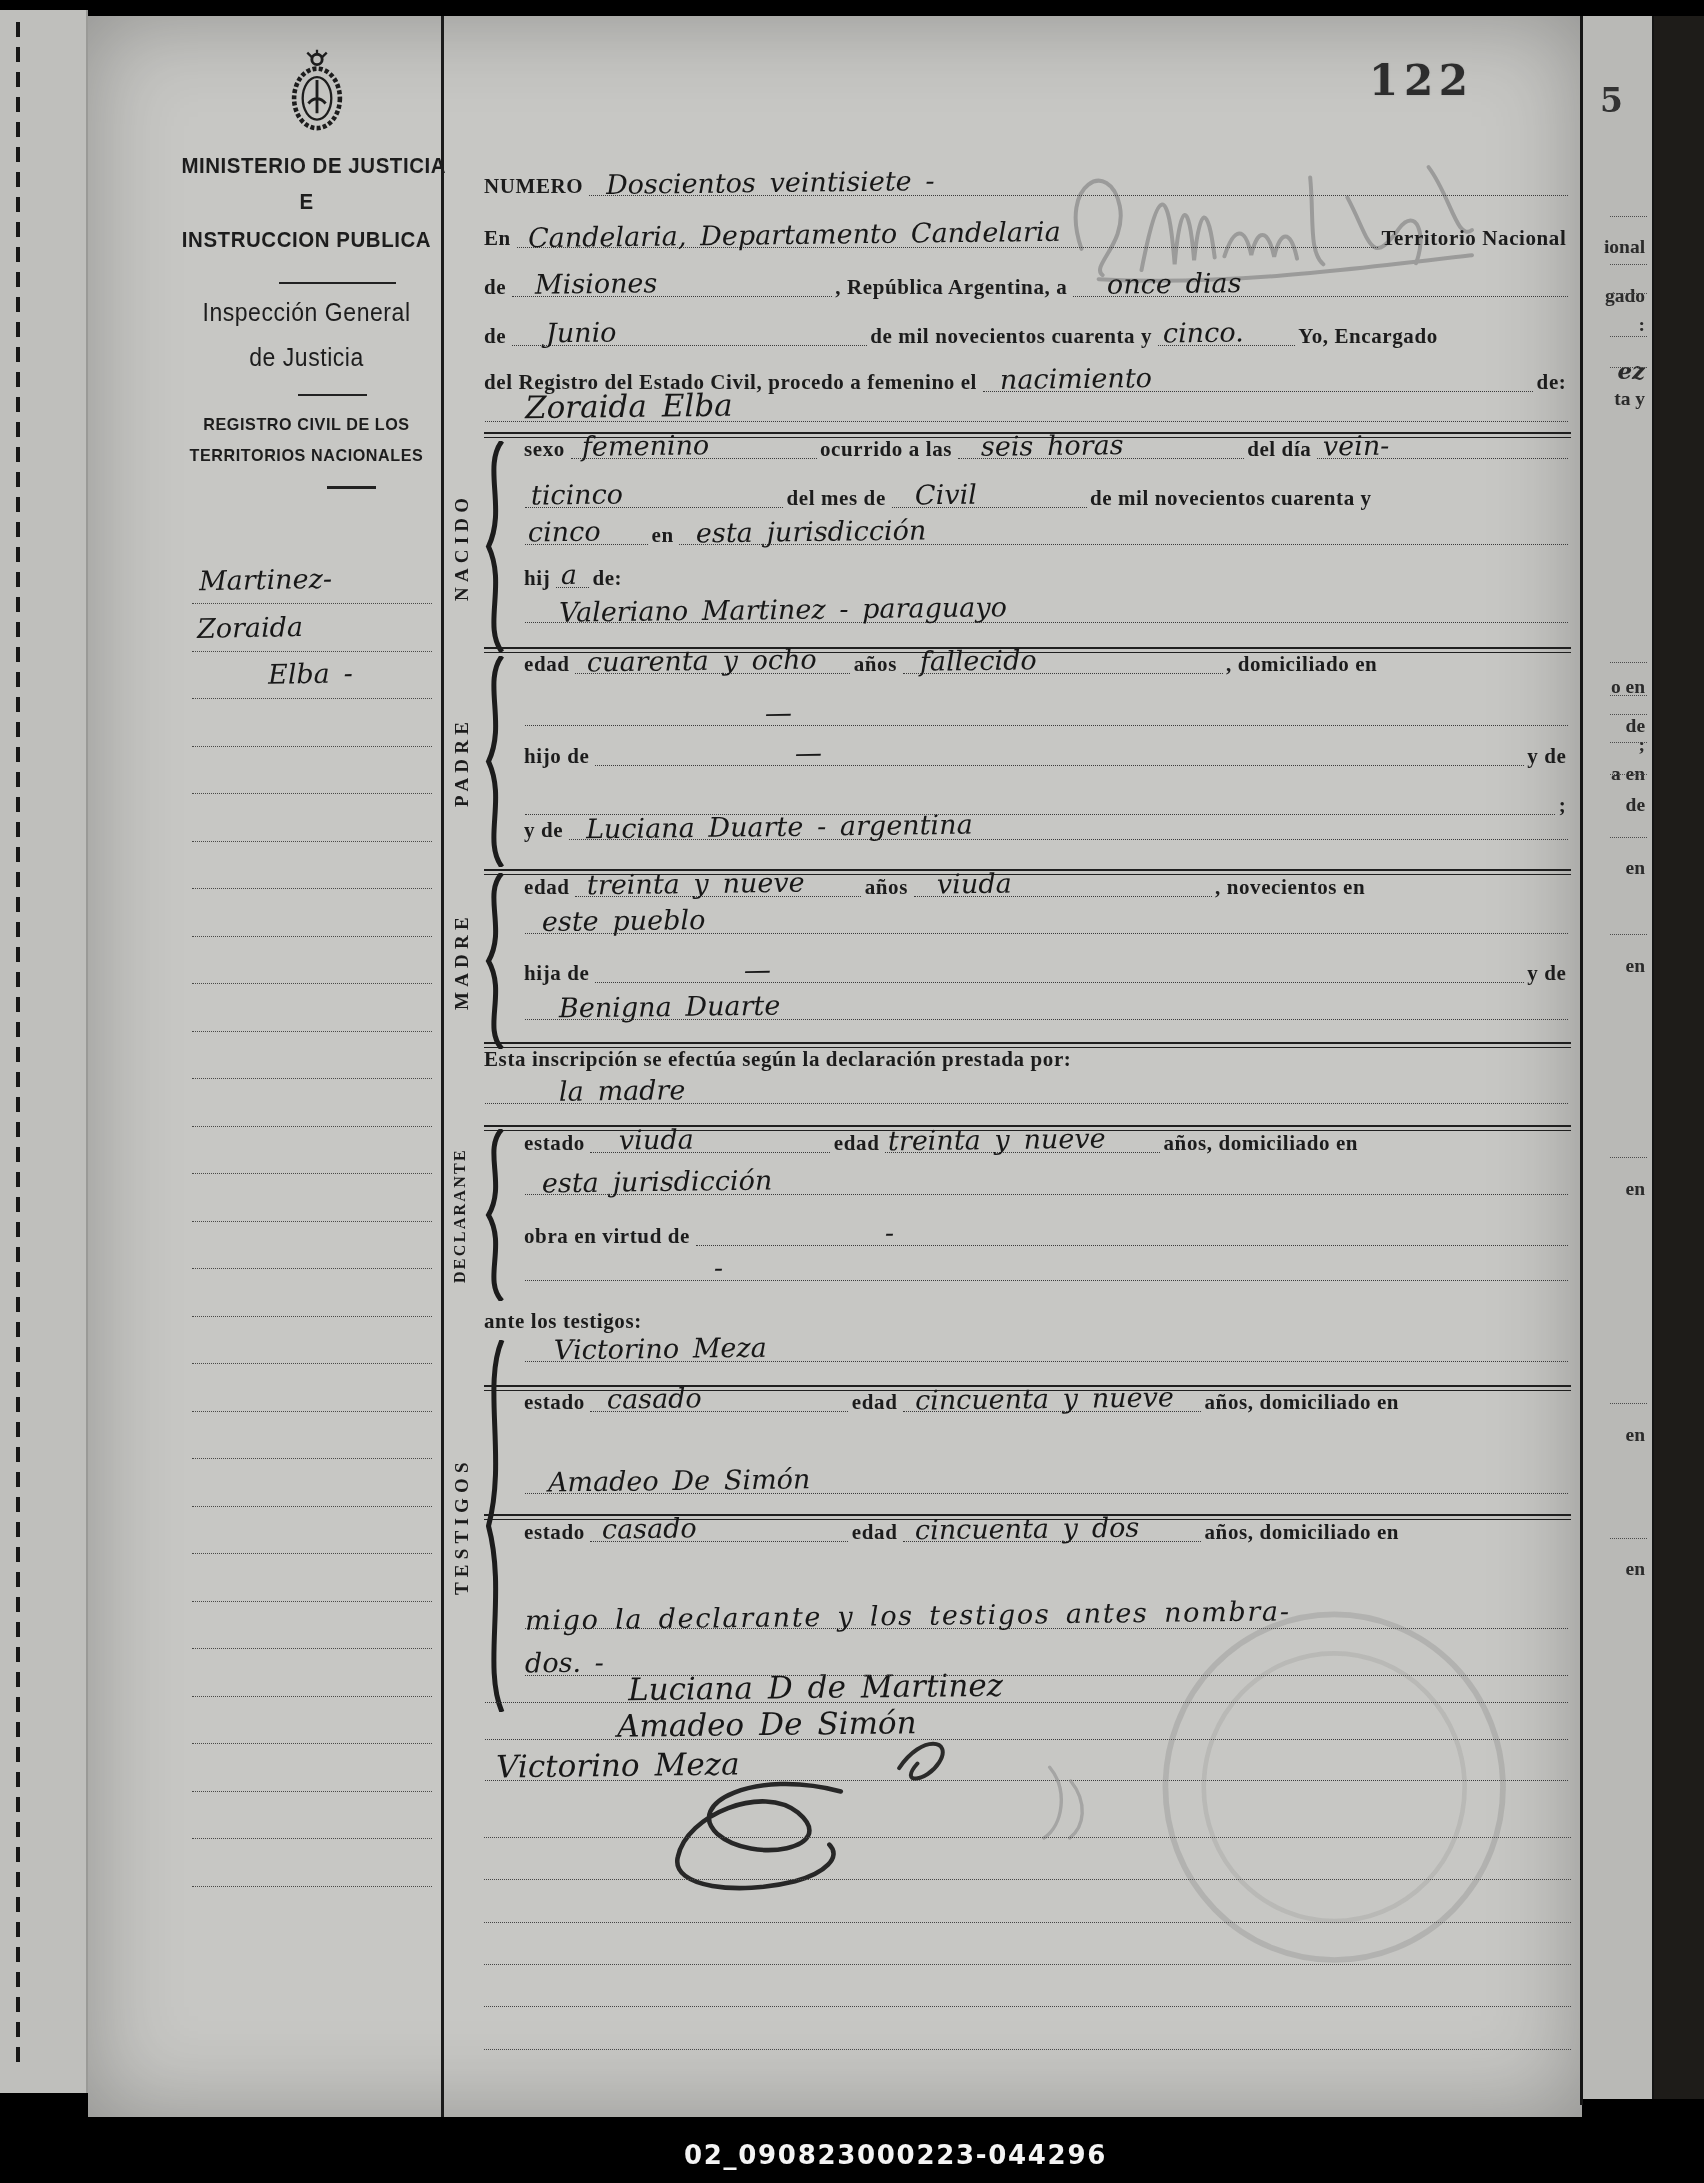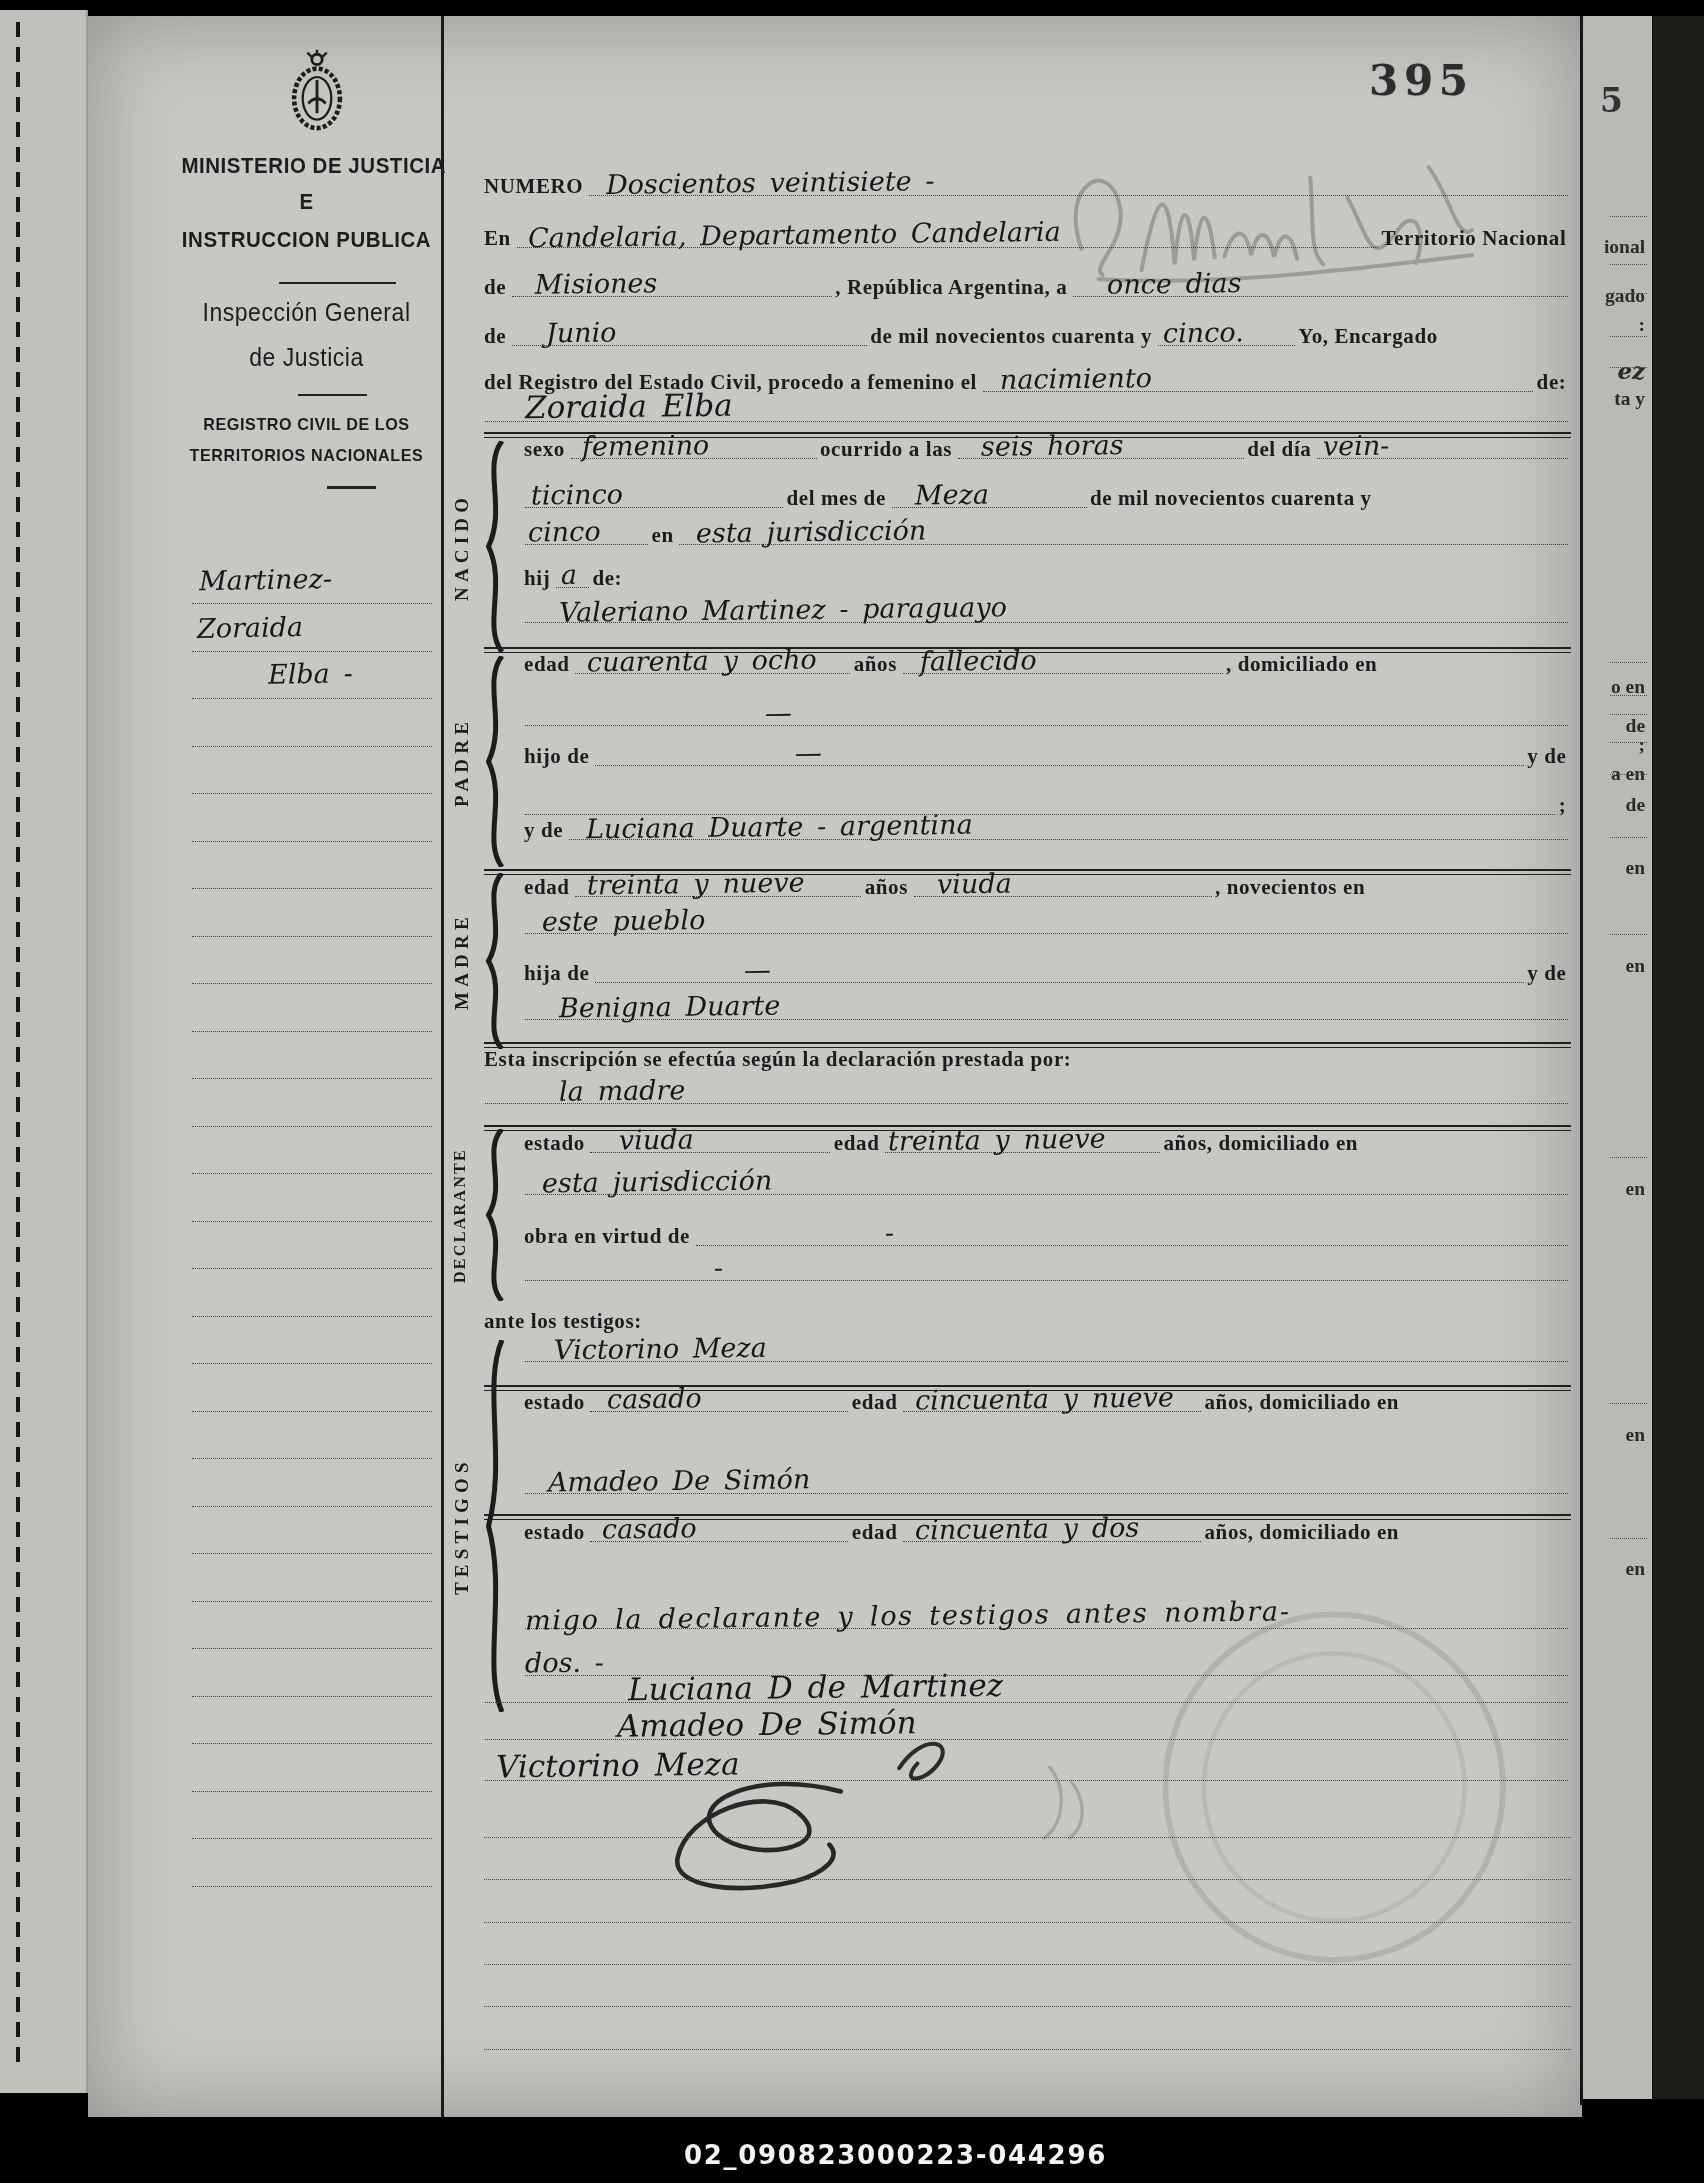--- a/index.html
+++ b/index.html
@@ -78,21 +78,21 @@
     <div id="prev-dotline"></div>
   </div>
   <div id="crease"></div>
   <div class="sheet" id="main-page"></div>
   <div id="margin-divider"></div>
   <div id="main-right-edge"></div>
   <div class="sheet" id="next-page"></div>
   <div id="next-edge"></div>
   <div id="gutter"></div>
 
-  <div id="page-number">395</div>
+  <div id="page-number">122</div>
   <div id="next-page-number">5</div>
 
   <svg class="svgmark" style="left:282px;top:48px" width="70" height="87" viewBox="0 0 122 152">
     <g fill="none" stroke="#1d1d1d">
       <ellipse cx="61" cy="88" rx="40" ry="52" stroke-width="8" stroke-dasharray="7 4"></ellipse>
       <ellipse cx="61" cy="88" rx="25" ry="37" stroke-width="4"></ellipse>
       <path d="M61,56 L61,114 M46,97 C55,86 67,86 76,97" stroke-width="5"></path>
       <circle cx="61" cy="20" r="9" stroke-width="5"></circle>
       <path d="M61,3 L61,11 M44,8 L52,16 M78,8 L70,16" stroke-width="4"></path>
     </g>
@@ -197,21 +197,21 @@
       <span class="hw" style="left:5.7px">vein-</span>
     </div>
   </div>
 
   <div class="row" style="top:484px">
     <div class="fill fx" style="flex-basis:258px">
       <span class="hw" style="left:5.7px">ticinco</span>
     </div>
     <span class="p">del mes de</span>
     <div class="fill fx" style="flex-basis:195px">
-      <span class="hw" style="left:23px">Meza</span>
+      <span class="hw" style="left:23px">Civil</span>
     </div>
     <span class="p">de mil novecientos cuarenta y</span>
   </div>
 
   <div class="row" style="top:521px">
     <div class="fill fx" style="flex-basis:123px">
       <span class="hw" style="left:2.9px">cinco</span>
     </div>
     <span class="p">en</span>
     <div class="fill">

